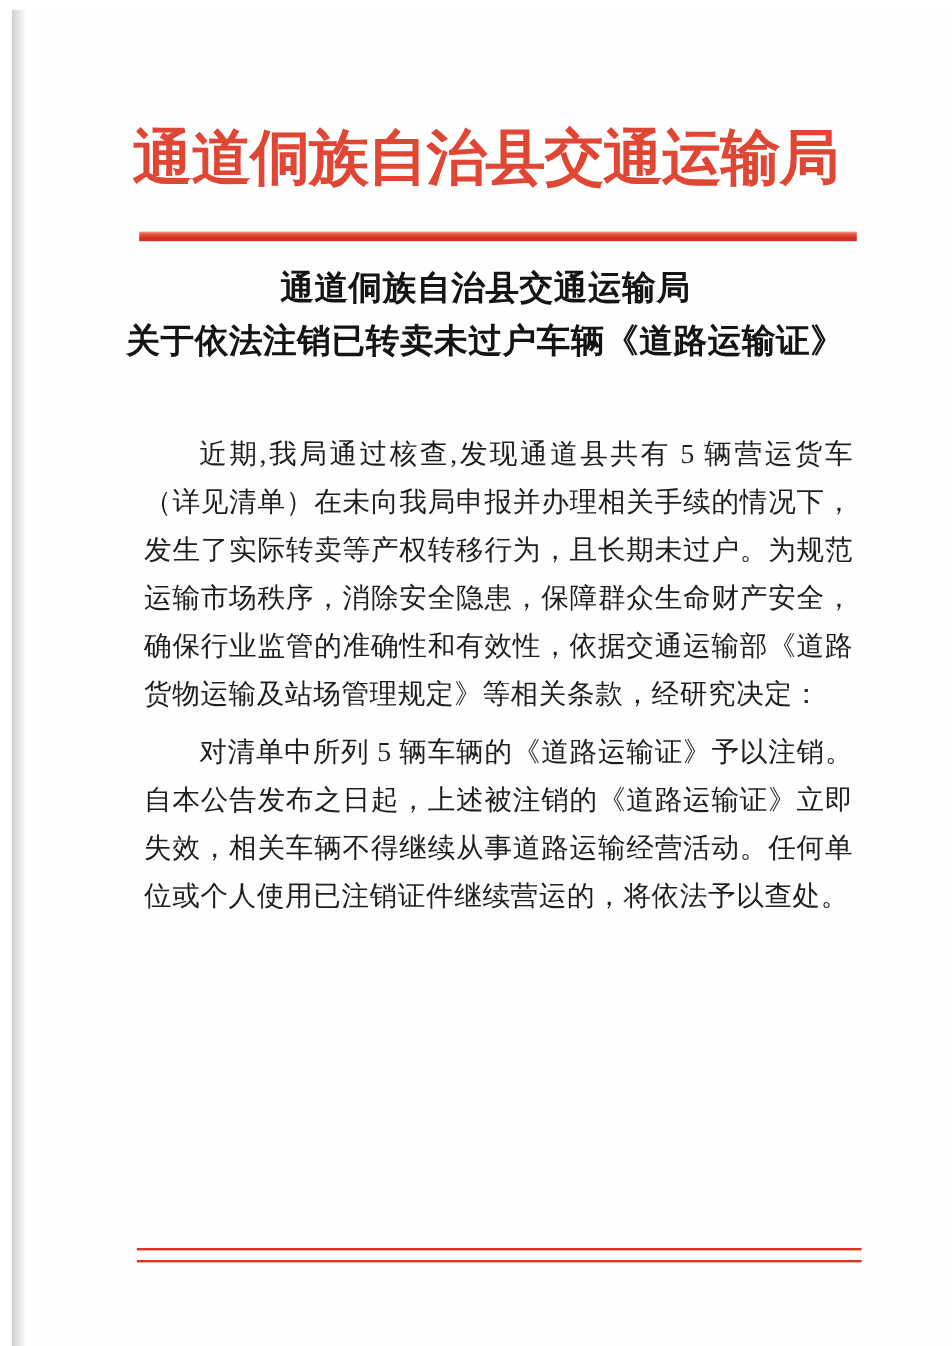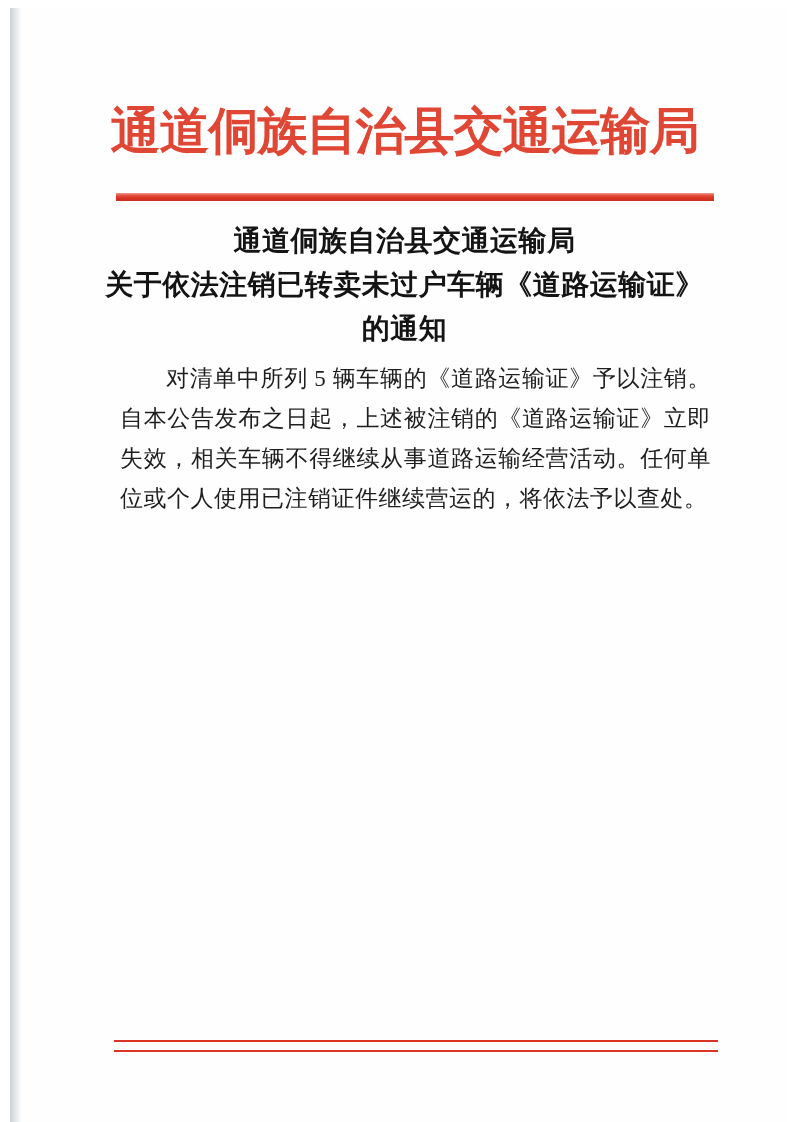--- a/index.html
+++ b/index.html
@@ -94,22 +94,22 @@
   <div class="scan-edge-left"></div>
   <div class="scan-edge-bottom"></div>
 
   <div class="letterhead">通道侗族自治县交通运输局</div>
 
   <div class="rule-top"></div>
 
   <div class="doc-title">
     <div>通道侗族自治县交通运输局</div>
     <div>关于依法注销已转卖未过户车辆《道路运输证》</div>
-    <div>的通知</div>
   </div>
 
   <div class="doc-body">
+    <p class="indent">近期,我局通过核查,发现通道县共有 5 辆营运货车（详见清单）在未向我局申报并办理相关手续的情况下，发生了实际转卖等产权转移行为，且长期未过户。为规范运输市场秩序，消除安全隐患，保障群众生命财产安全，确保行业监管的准确性和有效性，依据交通运输部《道路货物运输及站场管理规定》等相关条款，经研究决定：</p>
     <p class="indent">对清单中所列 5 辆车辆的《道路运输证》予以注销。自本公告发布之日起，上述被注销的《道路运输证》立即失效，相关车辆不得继续从事道路运输经营活动。任何单位或个人使用已注销证件继续营运的，将依法予以查处。</p>
   </div>
 
   <div class="rule-bottom"></div>
 
 </div>
 
 </body></html>

